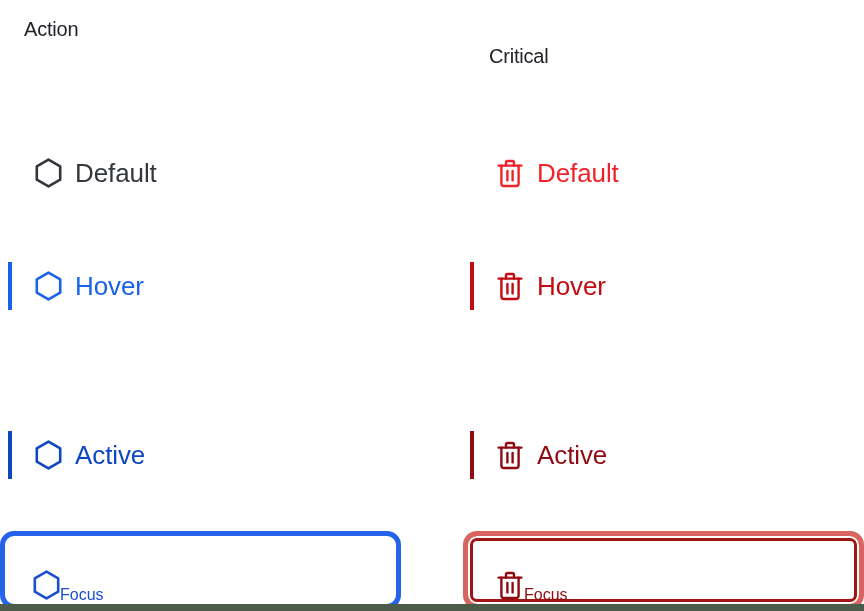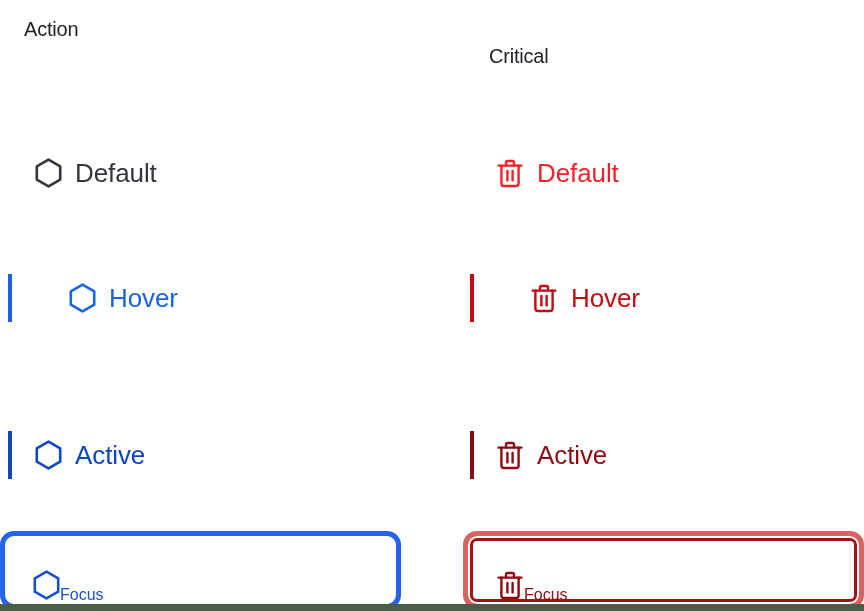--- a/index.html
+++ b/index.html
@@ -69,21 +69,21 @@
     margin-left: 12px;
     letter-spacing: -0.1px;
   }
 
   
   .c-action   { left: 0px;   width: 400px; }
   .c-critical { left: 462px; width: 400px; }
 
   
   .r-default { top: 138px; }
-  .r-hover   { top: 263px; padding-left: 34px; }
+  .r-hover   { top: 251px; }
   .r-active  { top: 420px; }
 
   
   .c-action .inner,
   .c-critical .inner {
     display: flex;
     align-items: center;
     padding-left: 33px;
     box-sizing: border-box;
     width: 100%;

